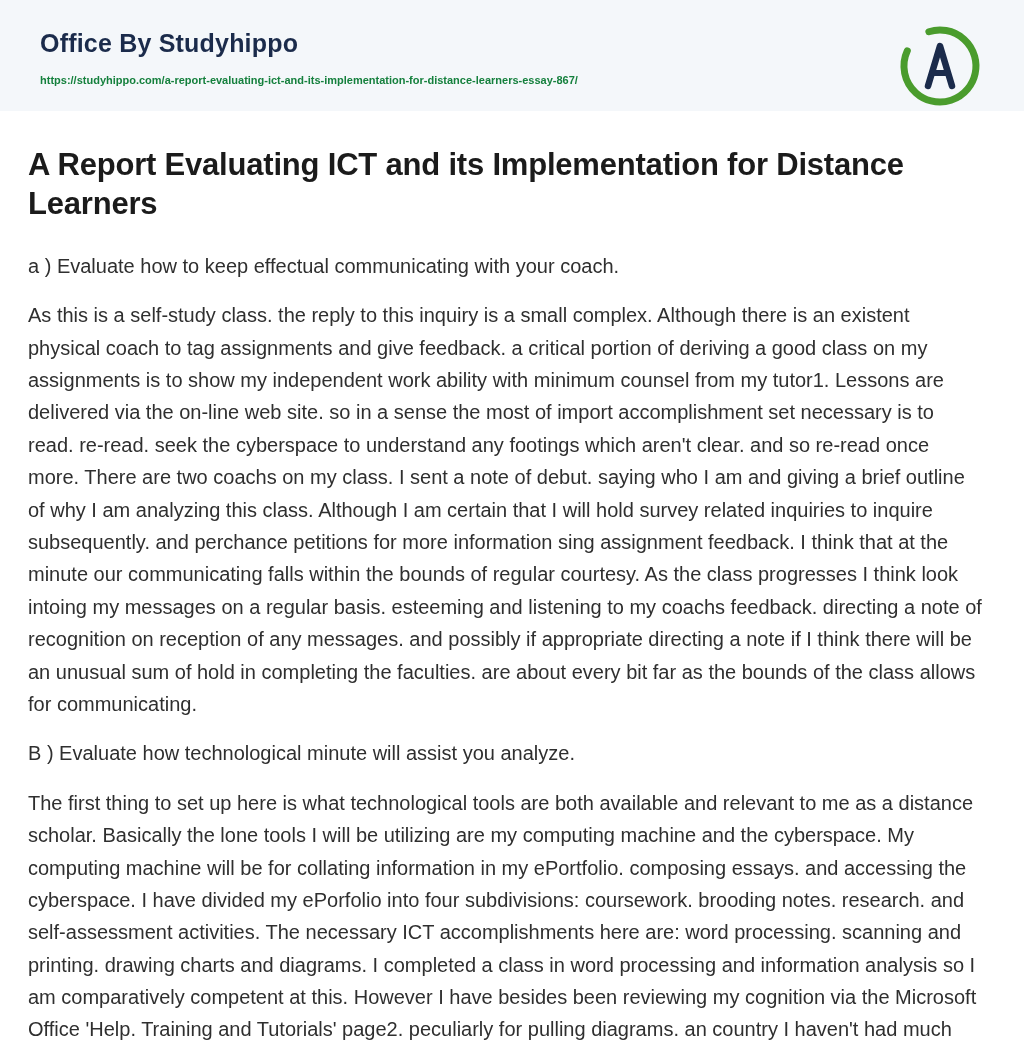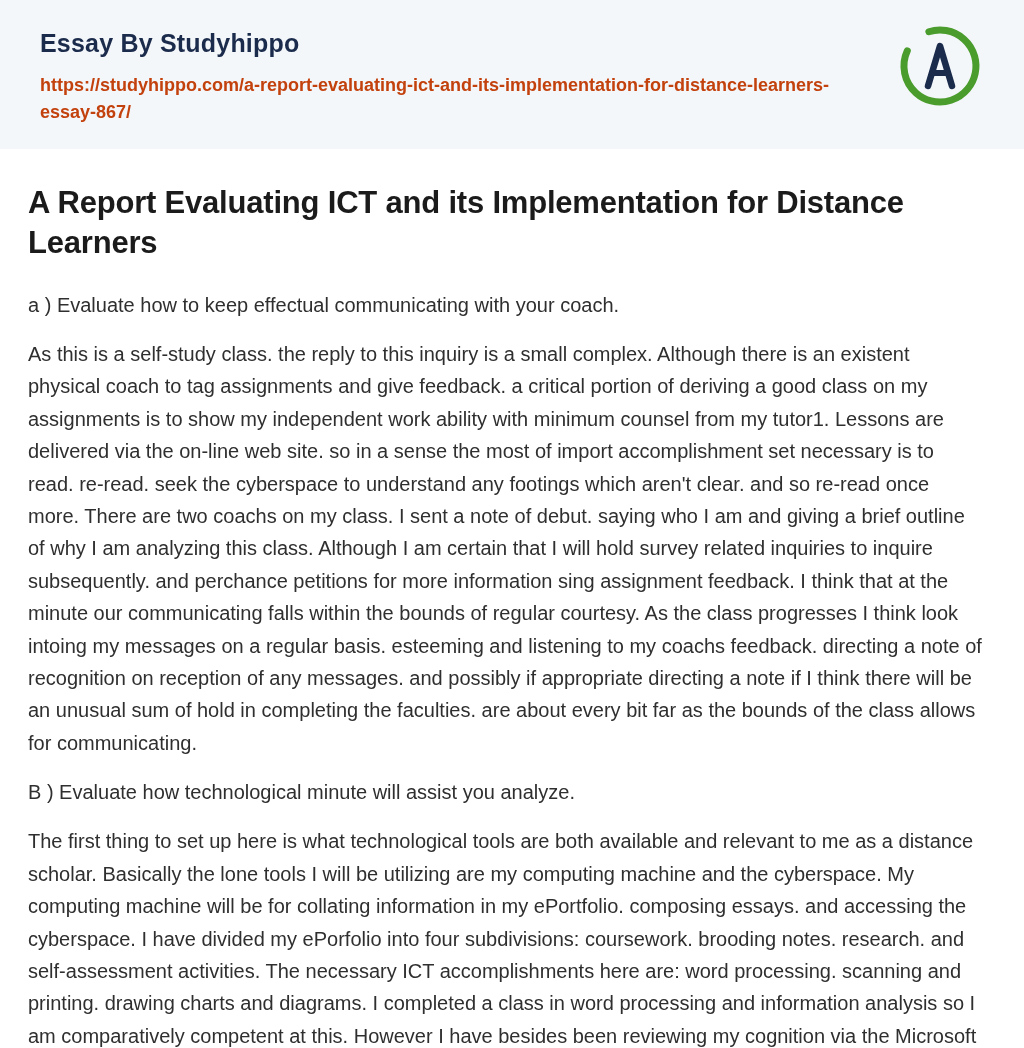--- a/index.html
+++ b/index.html
@@ -28,23 +28,23 @@
   }
   .brand {
     font-size: 25px;
     font-weight: bold;
     color: #1b2b4b;
     letter-spacing: 0.2px;
     margin: 0 0 14px 0;
     line-height: 1.1;
   }
   .source-url {
-    font-size: 18px;
+    font-size: 11px;
     font-weight: bold;
-    color: #c2410c;
+    color: #15803d;
     line-height: 1.55;
     max-width: 790px;
     word-break: break-word;
     text-decoration: none;
     display: block;
   }
   .logo {
     position: absolute;
     right: 42px;
     top: 24px;
@@ -72,21 +72,21 @@
     text-align: left;
   }
   .para:last-child { margin-bottom: 0; }
 </style>
 </head>
 <body>
 
 <div class="page">
 
   <div class="header">
-    <div class="brand">Essay By Studyhippo</div>
+    <div class="brand">Office By Studyhippo</div>
     <a class="source-url" href="#">https://studyhippo.com/a-report-evaluating-ict-and-its-implementation-for-distance-learners-essay-867/</a>
     <div class="logo">
       <svg viewBox="0 0 84 84" width="84" height="84" aria-hidden="true">
         <path d="M42 6 A36 36 0 1 1 41.9 6 L41.9 6" fill="none" stroke="#4a9c2d" stroke-width="7" stroke-linecap="round" transform="rotate(-18 42 42)" stroke-dasharray="196 40"></path>
         <path d="M30 62 L42 22 L54 62" fill="none" stroke="#1b2b4b" stroke-width="6.5" stroke-linecap="round" stroke-linejoin="round"></path>
         <line x1="34.5" y1="49" x2="49.5" y2="49" stroke="#1b2b4b" stroke-width="6" stroke-linecap="round"></line>
       </svg>
     </div>
   </div>
 

